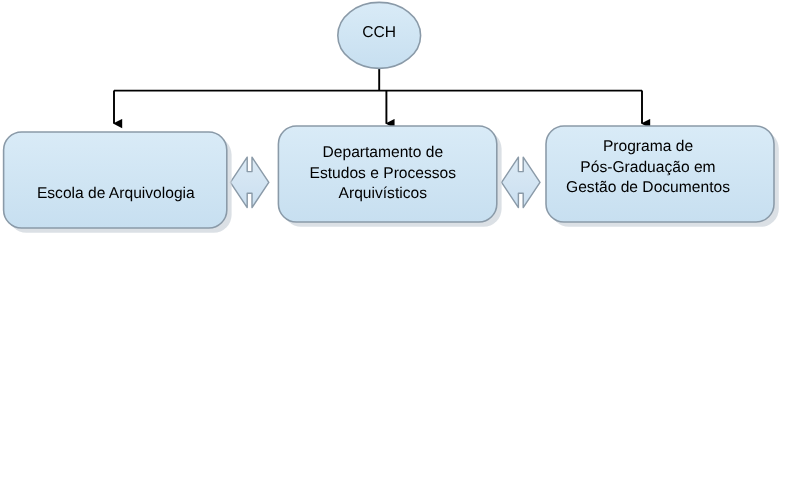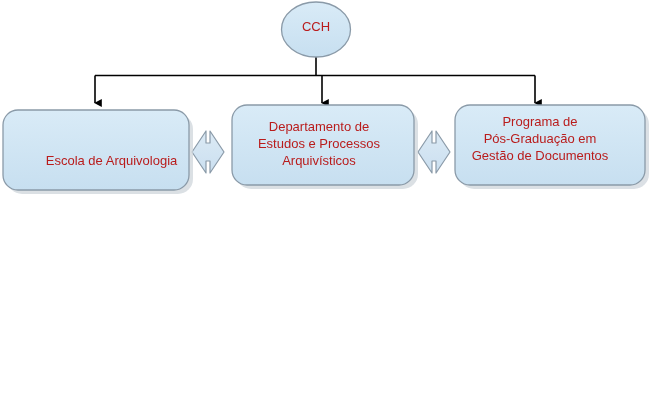--- a/index.html
+++ b/index.html
@@ -17,39 +17,38 @@
   #diagram-canvas {
     position: absolute;
     left: 0;
     top: 0;
     width: 654px;
     height: 400px;
   }
   .node-label {
     position: absolute;
     text-align: center;
-    color: #b91c1c;
+    color: #000000;
     font-family: "Liberation Sans", sans-serif;
     font-size: 13px;
     line-height: 17px;
     white-space: pre-line;
     pointer-events: none;
   }
   #root-node-label {
     left: 281px;
     top: 19px;
     width: 70px;
     font-size: 13px;
     line-height: 16px;
   }
   #box-label-0 {
     left: 4px;
     top: 152px;
     width: 185px;
-    margin-left: 15px;
   }
   #box-label-1 {
     left: 233px;
     top: 118px;
     width: 172px;
   }
   #box-label-2 {
     left: 456px;
     top: 113px;
     width: 168px;

